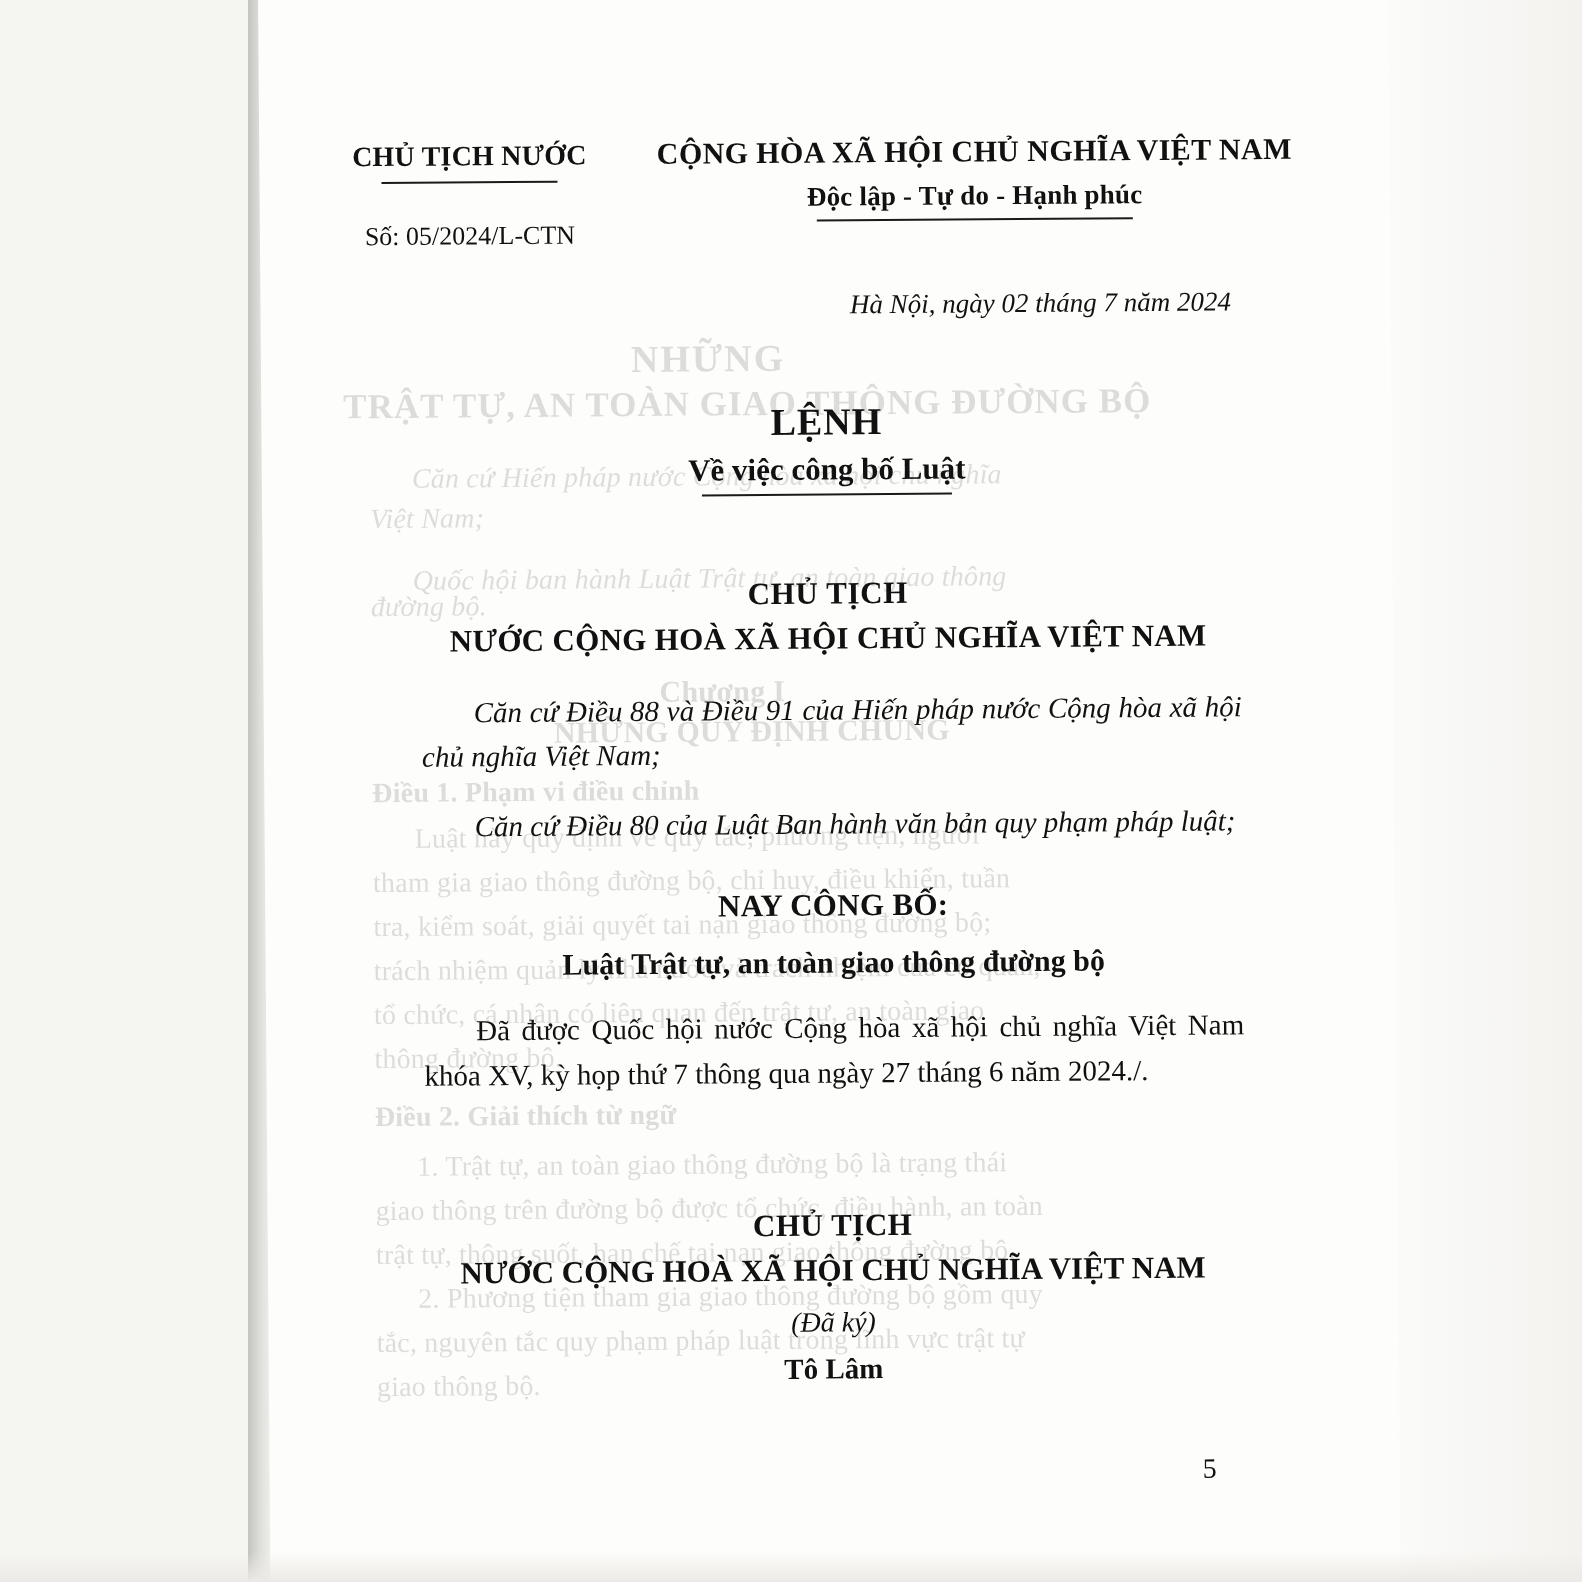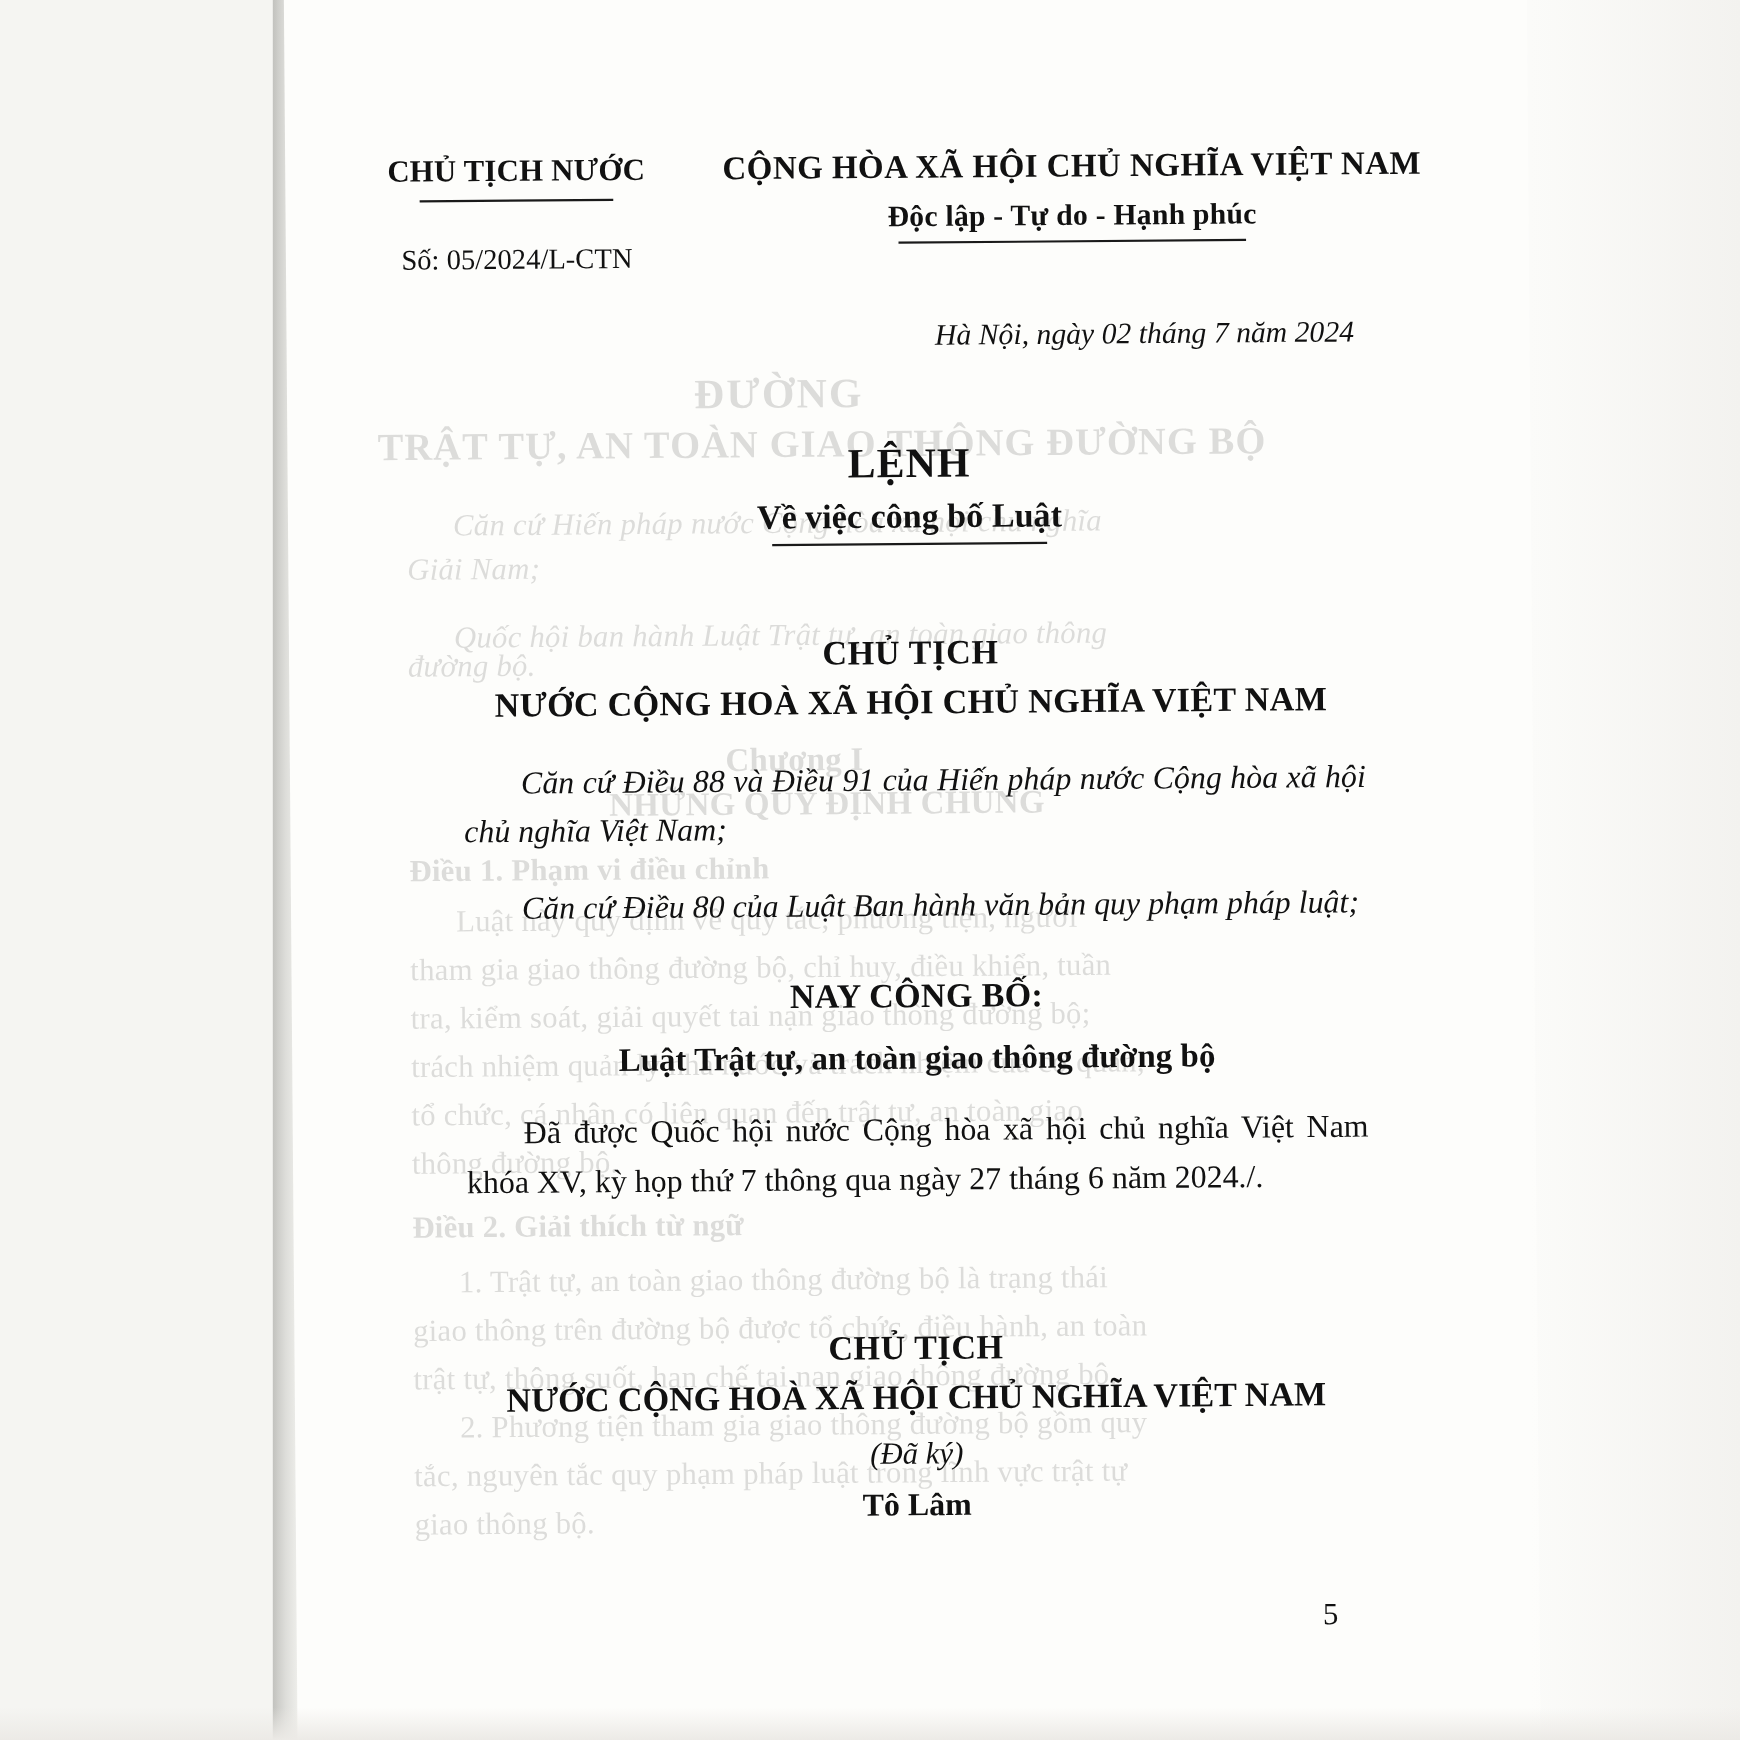--- a/index.html
+++ b/index.html
@@ -264,24 +264,24 @@
 </head>
 <body>
 
 <div id="page">
 
   <div class="edge-outer"></div>
   <div class="edge-left"></div>
 
   <div class="paper">
 
-    <div class="bleed" style="left:370px; top:348px; font-size:38px; font-weight:bold; letter-spacing:2px;">ĐƯỜNG</div>
+    <div class="bleed" style="left:370px; top:348px; font-size:38px; font-weight:bold; letter-spacing:2px;">NHỮNG</div>
     <div class="bleed" style="left:82px; top:396px; font-size:35px; font-weight:bold; letter-spacing:1px;">TRẬT TỰ, AN TOÀN GIAO THÔNG ĐƯỜNG BỘ</div>
     <div class="bleed" style="left:150px; top:472px; font-size:28px; font-style:italic;">Căn cứ Hiến pháp nước Cộng hòa xã hội chủ nghĩa</div>
-    <div class="bleed" style="left:108px; top:512px; font-size:28px; font-style:italic;">Giải Nam;</div>
+    <div class="bleed" style="left:108px; top:512px; font-size:28px; font-style:italic;">Việt Nam;</div>
     <div class="bleed" style="left:150px; top:574px; font-size:28px; font-style:italic;">Quốc hội ban hành Luật Trật tự, an toàn giao thông</div>
     <div class="bleed" style="left:108px; top:600px; font-size:28px; font-style:italic;">đường bộ.</div>
     <div class="bleed" style="left:396px; top:686px; font-size:30px; font-weight:bold;">Chương I</div>
     <div class="bleed" style="left:290px; top:726px; font-size:30px; font-weight:bold;">NHỮNG QUY ĐỊNH CHUNG</div>
     <div class="bleed" style="left:108px; top:786px; font-size:28px; font-weight:bold;">Điều 1. Phạm vi điều chỉnh</div>
     <div class="bleed" style="left:150px; top:832px; font-size:28px;">Luật này quy định về quy tắc, phương tiện, người</div>
     <div class="bleed" style="left:108px; top:876px; font-size:28px;">tham gia giao thông đường bộ, chỉ huy, điều khiển, tuần</div>
     <div class="bleed" style="left:108px; top:920px; font-size:28px;">tra, kiểm soát, giải quyết tai nạn giao thông đường bộ;</div>
     <div class="bleed" style="left:108px; top:964px; font-size:28px;">trách nhiệm quản lý nhà nước và trách nhiệm của cơ quan,</div>
     <div class="bleed" style="left:108px; top:1008px; font-size:28px;">tổ chức, cá nhân có liên quan đến trật tự, an toàn giao</div>

